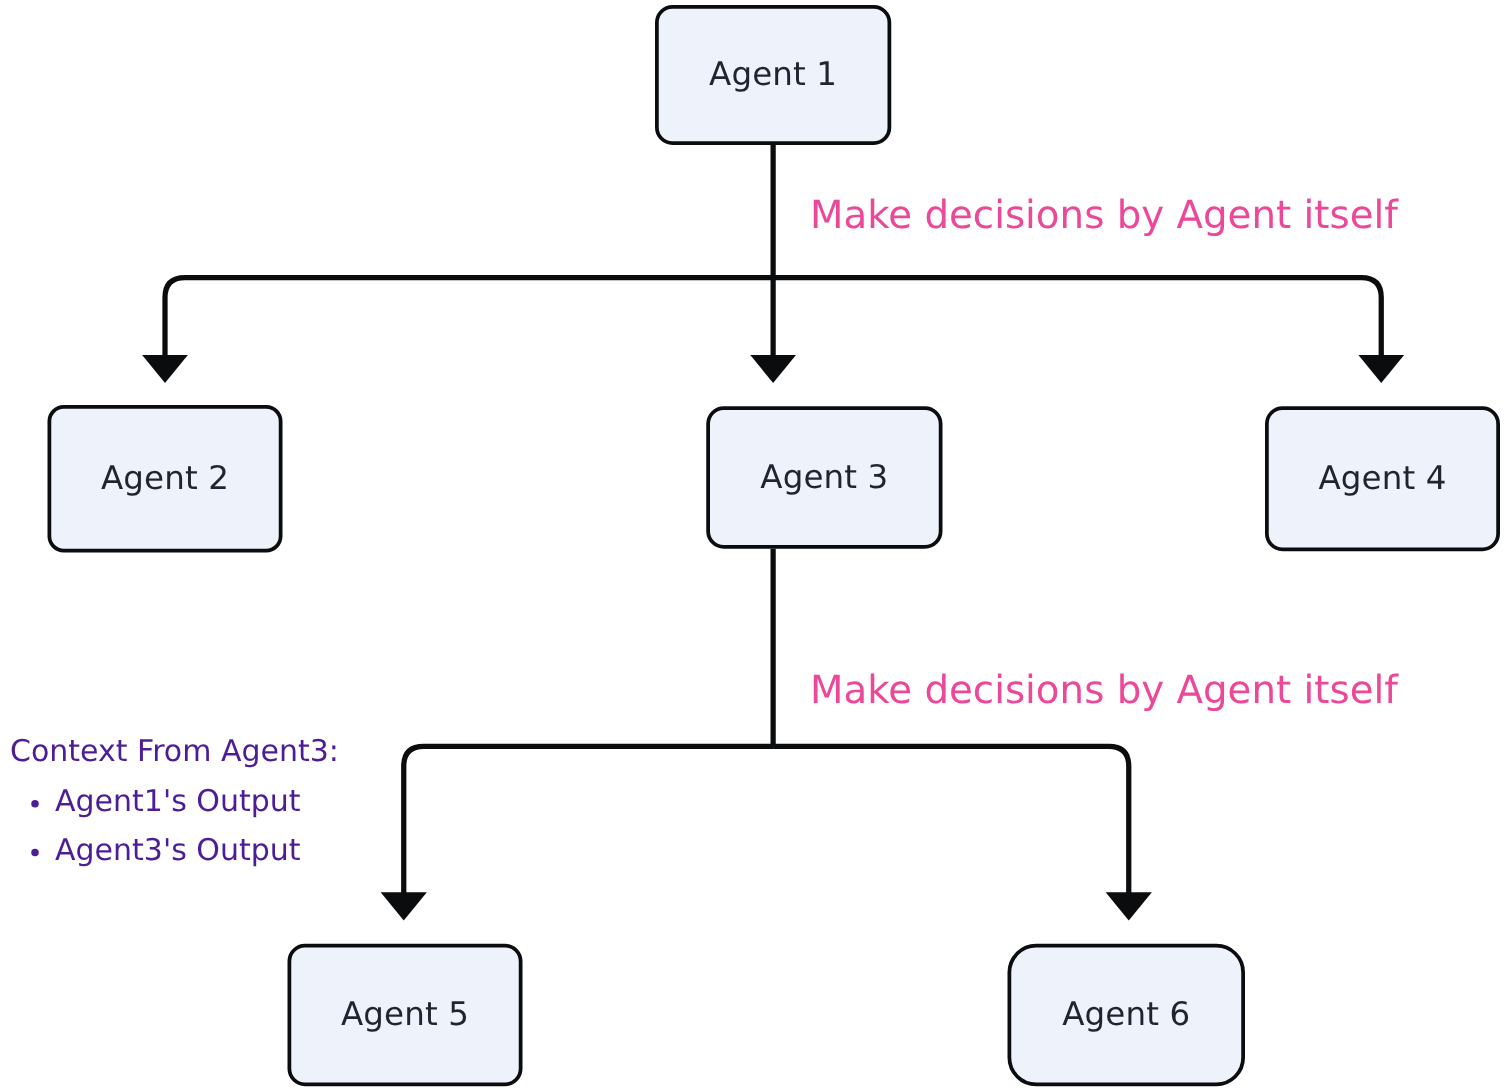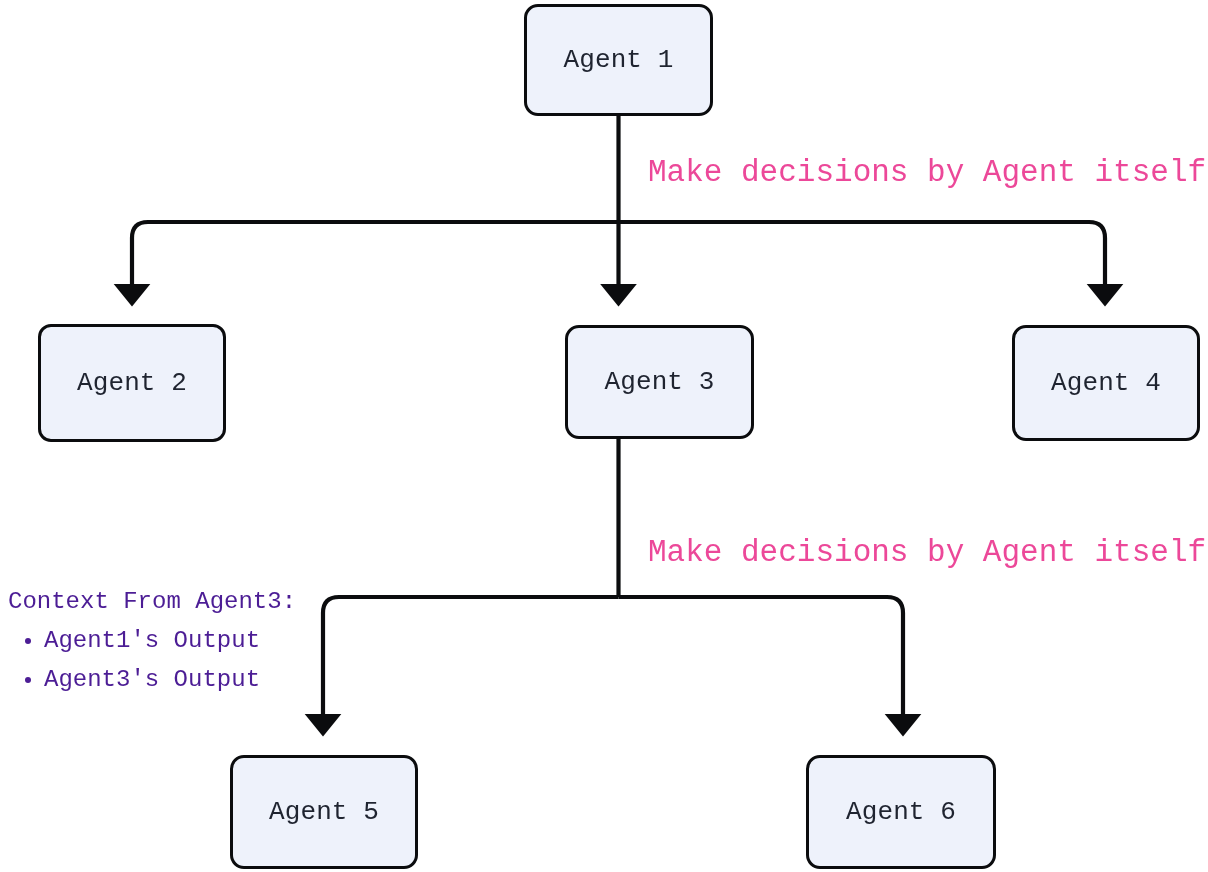--- a/index.html
+++ b/index.html
@@ -14,21 +14,20 @@
     position: relative;
     overflow: hidden;
     font-family: "DejaVu Sans", "Liberation Sans", sans-serif;
     -webkit-font-smoothing: antialiased;
   }
   #diagram-root {
     position: absolute;
     inset: 0;
     width: 1208px;
     height: 872px;
-    font-family: Liberation Mono, monospace;
   }
   #edge-layer {
     position: absolute;
     top: 0;
     left: 0;
     width: 1208px;
     height: 872px;
     pointer-events: none;
   }
   .agent-node {
@@ -124,21 +123,21 @@
   </div>
 
   <div class="agent-node" style="left:1012px; top:325px; width:188px; height:116px;">
     <span class="agent-node-label">Agent 4</span>
   </div>
 
   <div class="agent-node" style="left:230px; top:755px; width:188px; height:114px;">
     <span class="agent-node-label">Agent 5</span>
   </div>
 
-  <div class="agent-node" style="left:806px; top:755px; width:190px; height:114px;">
+  <div class="agent-node" style="left:806px; top:755px; width:190px; height:114px;border-radius:23px;">
     <span class="agent-node-label">Agent 6</span>
   </div>
 
   <div class="edge-label" style="left:648px; top:157px;">Make decisions by Agent itself</div>
 
   <div class="edge-label" style="left:648px; top:537px;">Make decisions by Agent itself</div>
 
   <div id="context-note">
     <div id="context-note-title">Context From Agent3:</div>
     <ul id="context-note-list">

